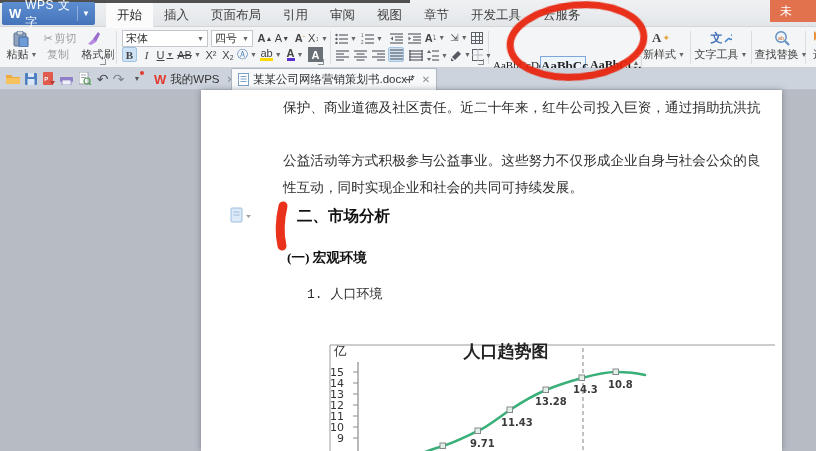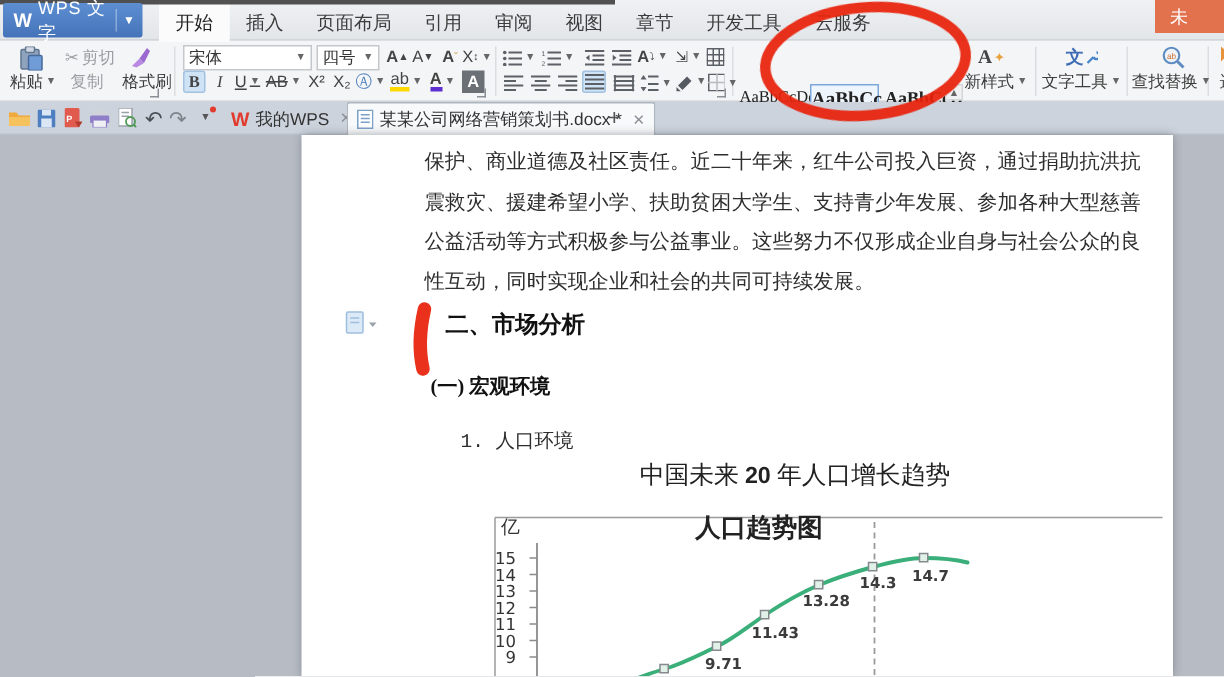--- a/index.html
+++ b/index.html
@@ -426,35 +426,33 @@
           <line x1="2.5" y1="8.5" x2="8.5" y2="8.5" stroke="#7da0c6"></line>
         </svg>
       <span>某某公司网络营销策划书.docx *</span>
       <span class="x">✕</span>
     </div>
     <div class="qbtn" style="left:401px;color:#555;font-size:15px">+</div>
   </div>
 
   <div class="page">
     <div class="bodyline" style="top:9px">保护、商业道德及社区责任。近二十年来，红牛公司投入巨资，通过捐助抗洪抗</div>
-    <div class="bodyline" style="top:36px">震救灾、援建希望小学、扶助贫困大学生、支持青少年发展、参加各种大型慈善</div>
     <div class="bodyline" style="top:62px">公益活动等方式积极参与公益事业。这些努力不仅形成企业自身与社会公众的良</div>
     <div class="bodyline" style="top:89px">性互动，同时实现企业和社会的共同可持续发展。</div>
 
     <svg width="22" height="18" style="position:absolute;left:29px;top:117px">
       <rect x="1" y="1" width="11" height="14" rx="1" fill="#dce9f6" stroke="#9dbede"></rect>
       <line x1="3.5" y1="5" x2="9.5" y2="5" stroke="#9dbede"></line>
         <line x1="3.5" y1="8" x2="9.5" y2="8" stroke="#9dbede"></line>
       <path d="M16 8 L21 8 L18.5 11 Z" fill="#9aa2ab"></path>
     </svg>
     <div class="h2">二、市场分析</div>
     <div class="h3">(一) 宏观环境</div>
     <div class="li1">1. 人口环境</div>
 
-    <div class="caption"><span>中国未来 </span><b>20</b><span> 年人口增长趋势</span></div>
 
     <div class="chart">
       <svg width="455" height="111" style="position:absolute;left:0;top:0">
         <line x1="4" y1="5" x2="449" y2="5" stroke="#9b9b9b" stroke-width="1"></line>
         <line x1="4" y1="5" x2="4" y2="111" stroke="#9b9b9b" stroke-width="1"></line>
         <line x1="32" y1="22" x2="32" y2="111" stroke="#8b8b8b" stroke-width="1.2"></line>
         <line x1="27" y1="32" x2="32" y2="32" stroke="#8b8b8b"></line>
           <line x1="27" y1="43" x2="32" y2="43" stroke="#8b8b8b"></line>
         <line x1="27" y1="54" x2="32" y2="54" stroke="#8b8b8b"></line>
           <line x1="27" y1="65" x2="32" y2="65" stroke="#8b8b8b"></line>
@@ -478,21 +476,21 @@
       <span class="ytick" style="top:37px">14</span>
       <span class="ytick" style="top:48px">13</span>
       <span class="ytick" style="top:59px">12</span>
       <span class="ytick" style="top:70px">11</span>
       <span class="ytick" style="top:81px">10</span>
       <span class="ytick" style="top:92px">9</span>
       <span class="ptlabel" style="left:144px;top:98px">9.71</span>
       <span class="ptlabel" style="left:175px;top:77px">11.43</span>
       <span class="ptlabel" style="left:209px;top:56px">13.28</span>
       <span class="ptlabel" style="left:247px;top:44px">14.3</span>
-      <span class="ptlabel" style="left:282px;top:39px">14.7</span>
+      <span class="ptlabel" style="left:282px;top:39px">10.8</span>
     </div>
   </div>
 
   <svg class="overlay">
     <g stroke="#e8220b" fill="none" stroke-linecap="round" opacity="0.93">
       <ellipse cx="577" cy="41" rx="67" ry="36" stroke-width="7" transform="rotate(-5 577 41)"></ellipse>
       <path d="M283 206 C280 219 279 233 282 246" stroke-width="9"></path>
     </g>
   </svg>
 

